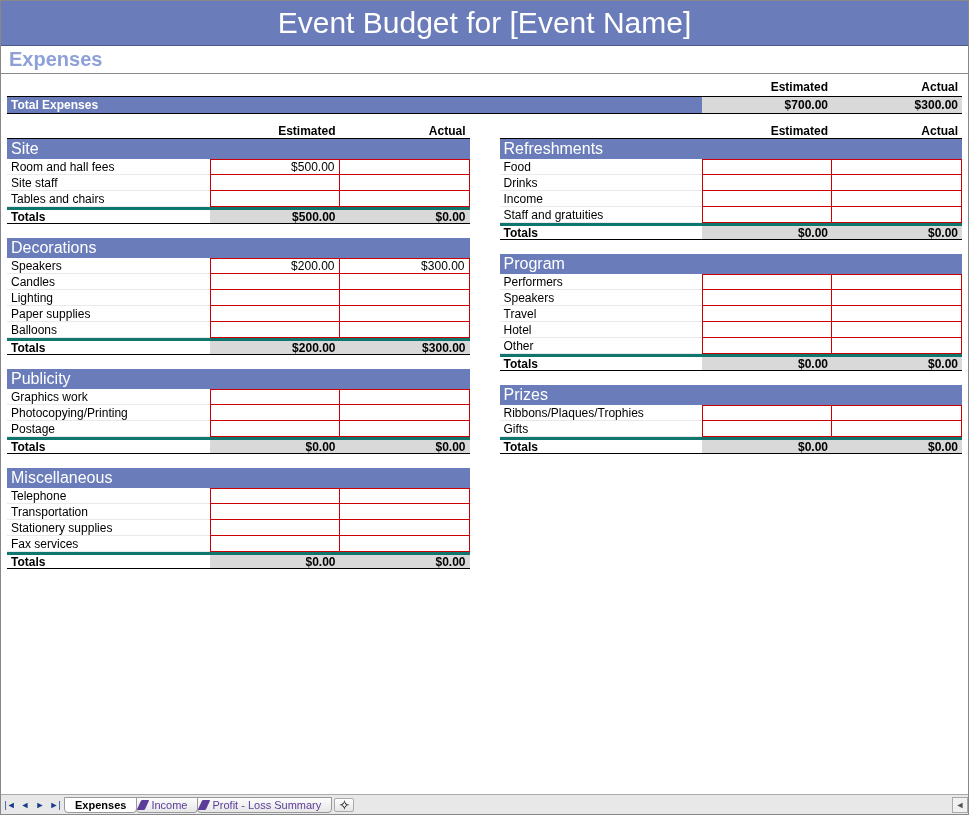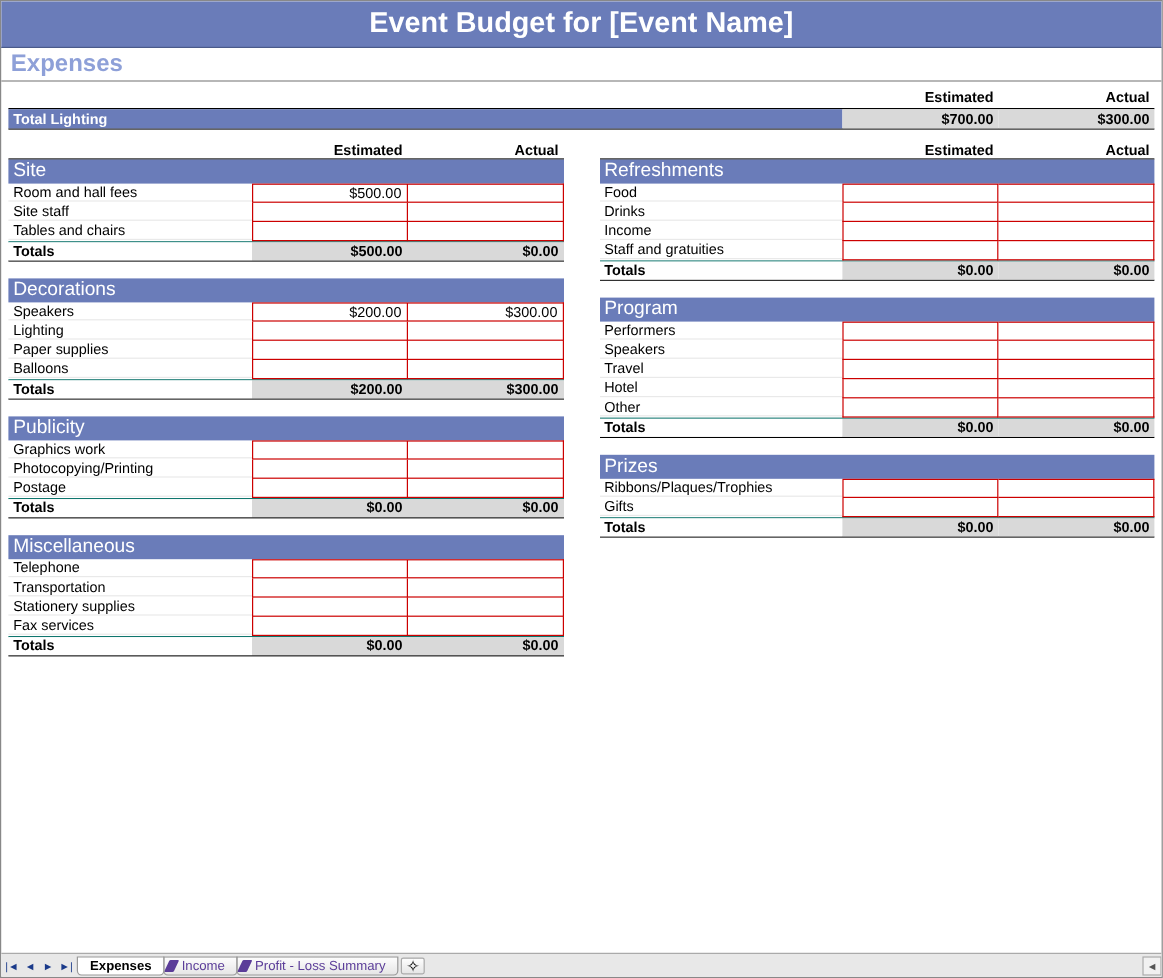--- a/index.html
+++ b/index.html
@@ -9,22 +9,22 @@
     font-size: 12px;
     background: #fff;
     width: 969px;
     height: 815px;
     position: relative;
     border: 1px solid #888;
   }
   .title-bar {
     background: #6a7cb9;
     color: #fff;
-    font-size: 24px;
-    font-weight: bold;
+    font-size: 30px;
+    font-weight: normal;
     text-align: center;
     padding: 5px 0;
     border-bottom: 1px solid #4a5a8a;
   }
   .section-title {
     color: #8ea0d8;
     font-size: 20px;
     font-weight: bold;
     padding: 2px 8px;
     border-bottom: 1px solid #888;
@@ -81,42 +81,42 @@
   .cat-block { margin-bottom: 14px; }
   .cat-title {
     background: #6a7cb9;
     color: #fff;
     padding: 1px 4px;
     font-size: 16px;
   }
   .cat-row {
     display: flex;
     height: 16px;
-    align-items: flex-start;
+    align-items: center;
   }
   .cat-row .label {
     flex: 1;
     padding: 0 4px;
     border-bottom: 1px solid #e9e9e9;
   }
   .cat-row .cell {
     width: 130px;
     text-align: right;
     padding: 0 4px;
     border: 1px solid #c00;
     border-top: none;
     height: 100%;
     line-height: 15px;
   }
   .cat-row:first-of-type .cell { border-top: 1px solid #c00; }
   .cat-row .cell + .cell { border-left: none; }
   .totals-row {
     display: flex;
     height: 17px;
-    border-top: 1px solid #0f766e;
+    border-top: 3px solid #0f766e;
     border-bottom: 1px solid #000;
   }
   .totals-row .label {
     flex: 1;
     font-weight: bold;
     padding: 0 4px;
     background: #fff;
   }
   .totals-row .num {
     width: 130px;
@@ -206,21 +206,21 @@
 <div class="content">
 
   <div class="top-summary">
     <div class="spacer"></div>
     <div class="top-headers">
       <div class="col">Estimated</div>
       <div class="col">Actual</div>
     </div>
   </div>
   <div class="total-expenses-row">
-    <div class="total-expenses-label">Total Lighting</div>
+    <div class="total-expenses-label">Total Expenses</div>
     <div class="total-expenses-val">$700.00</div>
     <div class="total-expenses-val">$300.00</div>
   </div>
 
   <div class="columns">
     <div class="col-left" id="col-left">
       <div class="category-headers">
         <div class="label"></div>
         <div class="num">Estimated</div>
         <div class="num">Actual</div>
@@ -247,20 +247,25 @@
             <div class="num">$500.00</div>
             <div class="num">$0.00</div>
           </div>
         </div>
         <div class="cat-block">
           <div class="cat-title">Decorations</div>
           <div class="cat-row">
             <div class="label">Speakers</div>
             <div class="cell" style="border-top: 1px solid rgb(204, 0, 0);">$200.00</div>
             <div class="cell" style="border-top: 1px solid rgb(204, 0, 0);">$300.00</div>
+          </div>
+          <div class="cat-row">
+            <div class="label">Candles</div>
+            <div class="cell"></div>
+            <div class="cell"></div>
           </div>
           <div class="cat-row">
             <div class="label">Lighting</div>
             <div class="cell"></div>
             <div class="cell"></div>
           </div>
           <div class="cat-row">
             <div class="label">Paper supplies</div>
             <div class="cell"></div>
             <div class="cell"></div>

